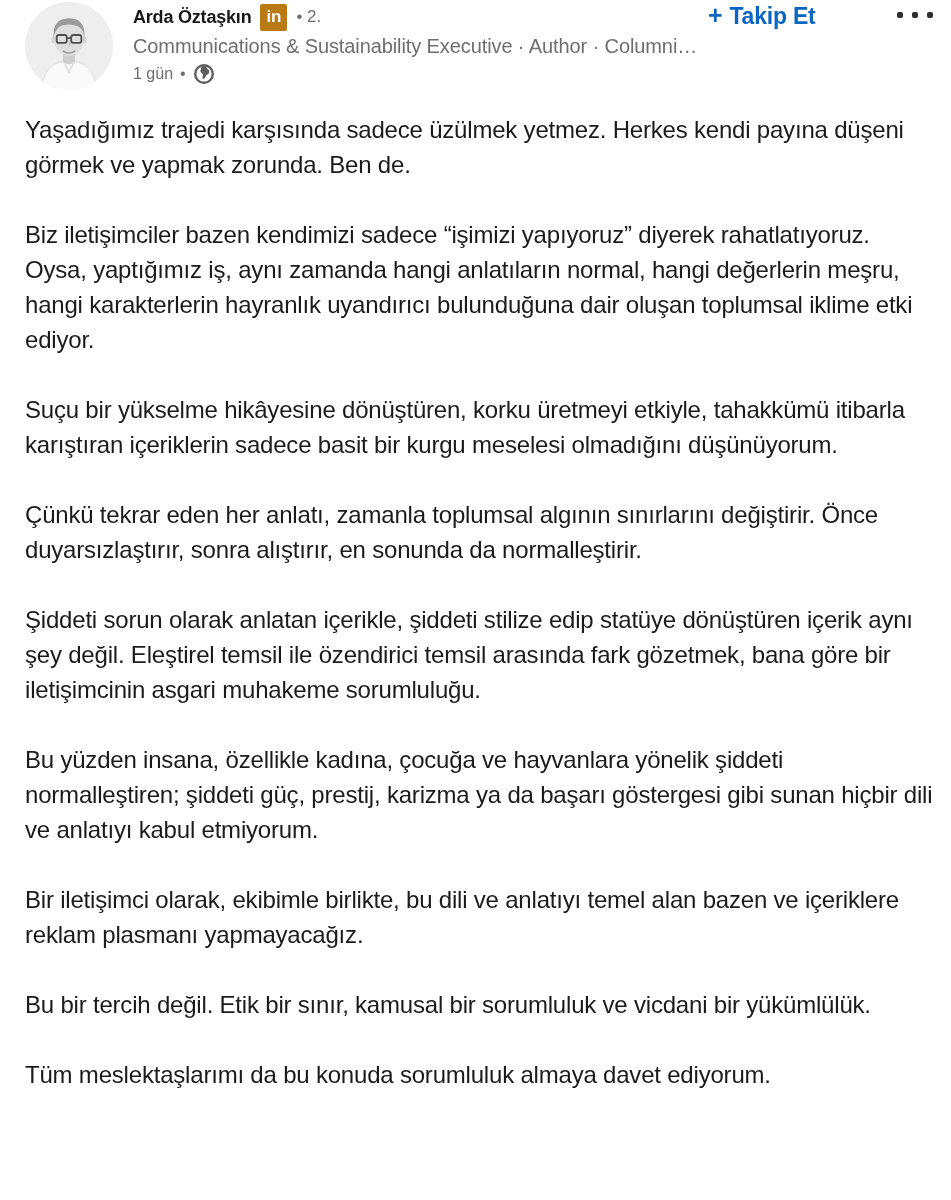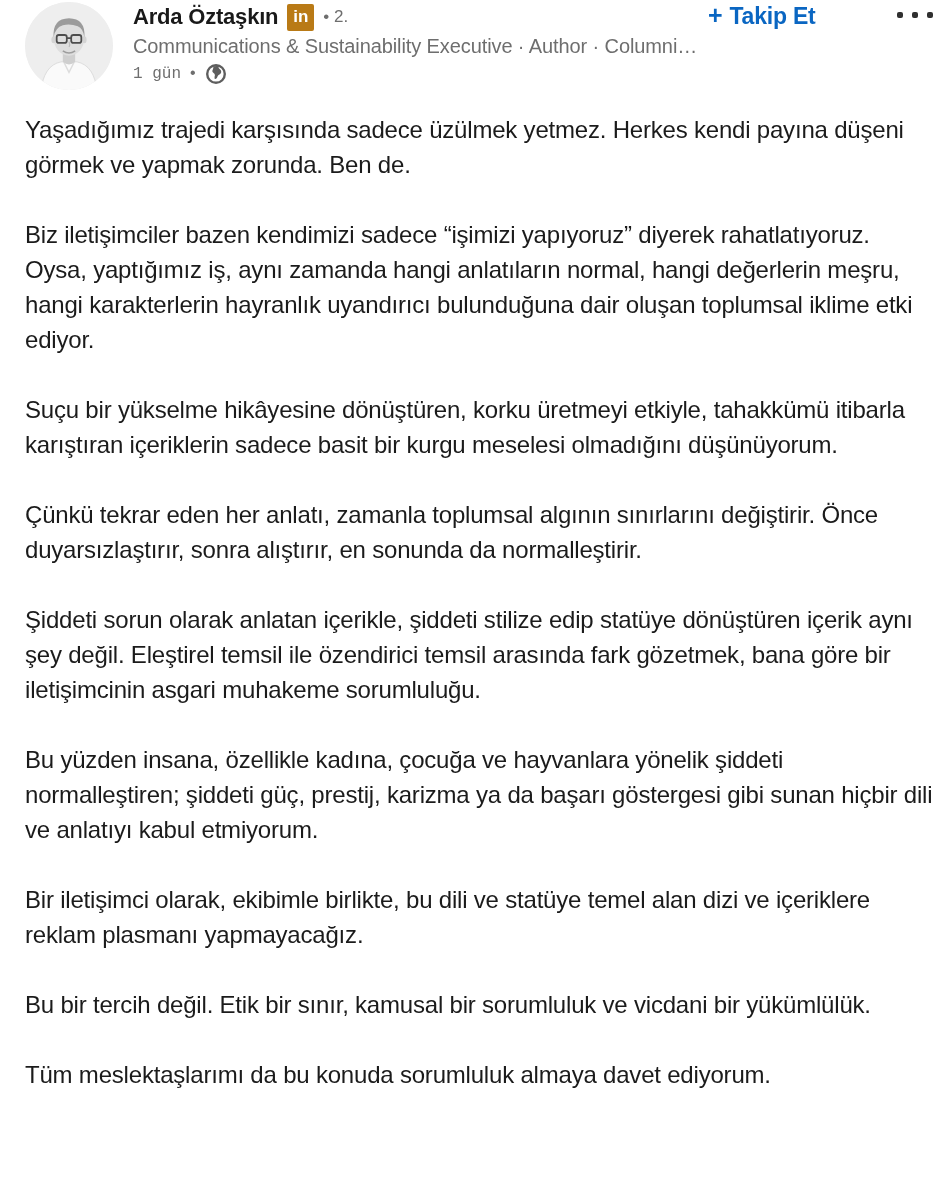--- a/index.html
+++ b/index.html
@@ -23,21 +23,21 @@
     overflow: hidden;
     background: #ededed;
     cursor: pointer;
   }
   .avatar svg { display: block; width: 100%; height: 100%; }
 
   .header-info { position: absolute; left: 133px; top: 2px; }
 
   .name-row { display: flex; align-items: center; gap: 9px; height: 30px; }
   .name {
-    font-size: 22px; font-weight: 700; color: #191919;
+    font-size: 18px; font-weight: 700; color: #191919;
     letter-spacing: -0.2px; cursor: pointer;
   }
   .li-badge {
     display: inline-flex; align-items: center; justify-content: center;
     width: 27px; height: 27px;
     background: #B97A16; color: #ffffff;
     font-size: 17px; font-weight: 700;
     border-radius: 2px;
     padding-bottom: 1px;
     box-sizing: border-box;
@@ -46,21 +46,21 @@
 
   .headline {
     margin-top: 3px;
     font-size: 20px; color: #6E6E6E;
     white-space: nowrap; letter-spacing: -0.1px;
   }
 
   .meta-row {
     margin-top: 5px;
     display: flex; align-items: center; gap: 7px;
-    font-size: 16px; color: #6E6E6E; font-family: Liberation Mono, monospace;
+    font-size: 16px; color: #6E6E6E;
   }
   .globe { display: inline-flex; }
   .globe svg { display: block; }
 
   .follow-btn {
     position: absolute; left: 704px; top: 0px;
     display: flex; align-items: center;
     background: none; border: none; padding: 2px 4px;
     color: #0A66C2; font-family: inherit;
     font-size: 23px; font-weight: 700;
@@ -156,18 +156,18 @@
 
   </header>
 
   <main class="post-body">
     <p>Yaşadığımız trajedi karşısında sadece üzülmek yetmez. Herkes kendi payına düşeni görmek ve yapmak zorunda. Ben de.</p>
     <p>Biz iletişimciler bazen kendimizi sadece “işimizi yapıyoruz” diyerek rahatlatıyoruz. Oysa, yaptığımız iş, aynı zamanda hangi anlatıların normal, hangi değerlerin meşru, hangi karakterlerin hayranlık uyandırıcı bulunduğuna dair oluşan toplumsal iklime etki ediyor.</p>
     <p>Suçu bir yükselme hikâyesine dönüştüren, korku üretmeyi etkiyle, tahakkümü itibarla karıştıran içeriklerin sadece basit bir kurgu meselesi olmadığını düşünüyorum.</p>
     <p>Çünkü tekrar eden her anlatı, zamanla toplumsal algının sınırlarını değiştirir. Önce duyarsızlaştırır, sonra alıştırır, en sonunda da normalleştirir.</p>
     <p>Şiddeti sorun olarak anlatan içerikle, şiddeti stilize edip statüye dönüştüren içerik aynı şey değil. Eleştirel temsil ile özendirici temsil arasında fark gözetmek, bana göre bir iletişimcinin asgari muhakeme sorumluluğu.</p>
     <p>Bu yüzden insana, özellikle kadına, çocuğa ve hayvanlara yönelik şiddeti normalleştiren; şiddeti güç, prestij, karizma ya da başarı göstergesi gibi sunan hiçbir dili ve anlatıyı kabul etmiyorum.</p>
-    <p>Bir iletişimci olarak, ekibimle birlikte, bu dili ve statüye temel alan dizi ve içeriklere reklam plasmanı yapmayacağız.</p>
+    <p>Bir iletişimci olarak, ekibimle birlikte, bu dili ve anlatıyı temel alan bazen ve içeriklere reklam plasmanı yapmayacağız.</p>
     <p>Bu bir tercih değil. Etik bir sınır, kamusal bir sorumluluk ve vicdani bir yükümlülük.</p>
     <p>Tüm meslektaşlarımı da bu konuda sorumluluk almaya davet ediyorum.</p>
   </main>
 
 </div>
 
 </body></html>

